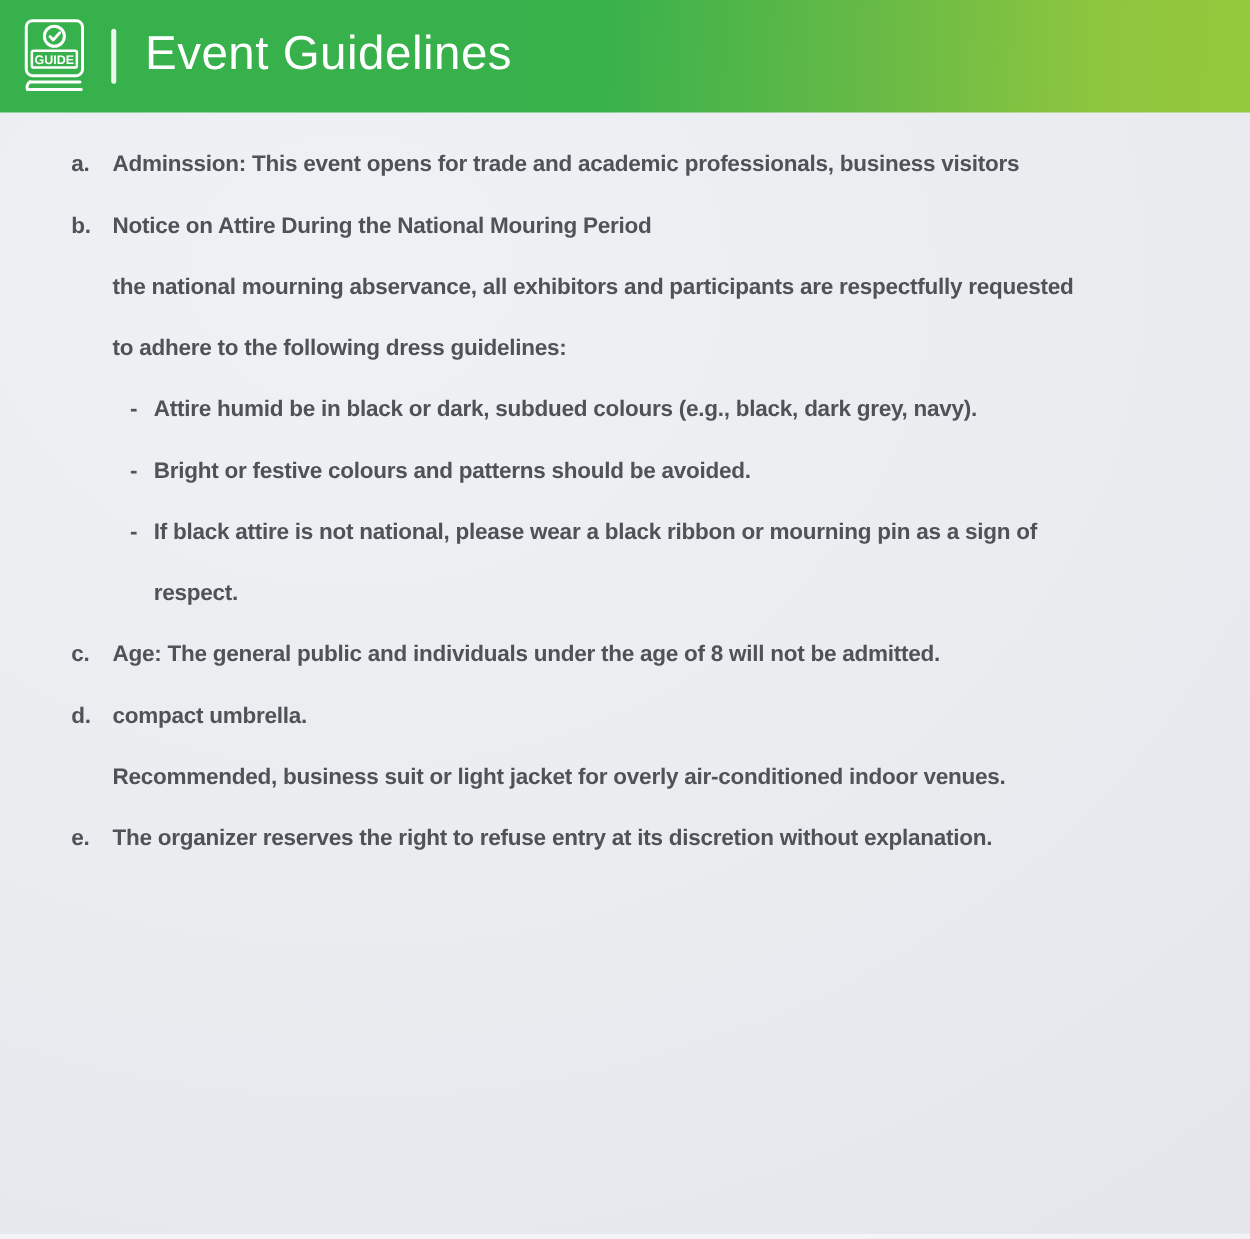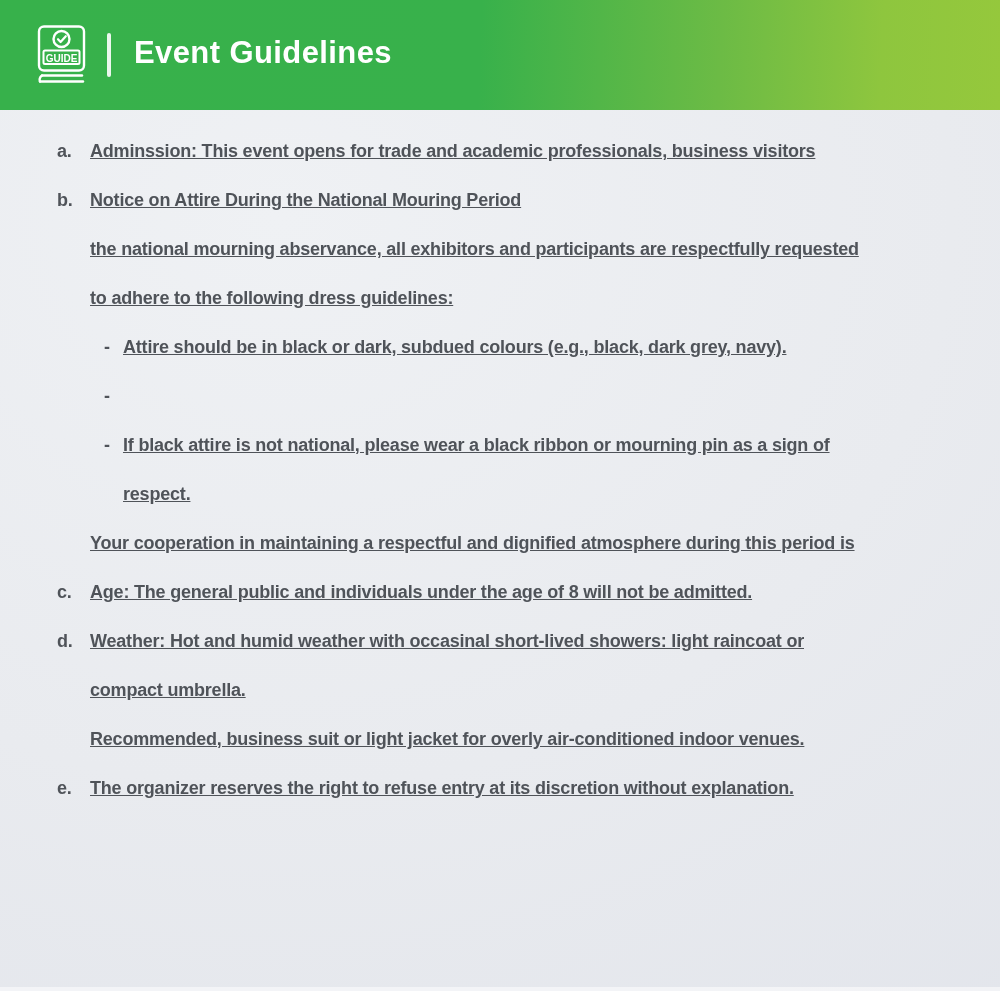--- a/index.html
+++ b/index.html
@@ -17,52 +17,51 @@
     content: "";
     position: absolute;
     left: 0; right: 0; bottom: 0;
     height: 4px;
     background: rgba(250, 250, 252, 0.65);
   }
 
   .header {
     display: flex;
     align-items: center;
-    height: 110px;
-    padding-left: 33px;
+    height: 90px;
+    padding-left: 15px;
     background: linear-gradient(92deg, #37b14b 0%, #38b14b 48%, #6cbb45 72%, #8ec63e 88%, #95c83c 100%);
   }
   .brand-icon { width: 58px; height: 62px; flex: 0 0 auto; }
   .header-divider {
     width: 4px;
     height: 44px;
     border-radius: 2px;
     background: rgba(255, 255, 255, 0.9);
     margin: 0 23px 0 16px;
   }
   .page-title {
     color: #ffffff;
-    font-size: 31px;
-    font-weight: 700;
+    font-size: 38px;
+    font-weight: 400;
     letter-spacing: 0.4px;
     padding-bottom: 4px;
   }
 
   .content {
     padding: 17px 30px 0 57px;
     color: #4f5359;
     font-weight: 700;
     font-size: 18px;
     letter-spacing: -0.2px;
   }
   .line {
     height: 49px;
     line-height: 49px;
     white-space: nowrap;
-    text-decoration: underline;
   }
   .item { position: relative; padding-left: 33px; }
   .marker {
     position: absolute;
     left: 0;
     top: 0;
     height: 49px;
     line-height: 49px;
     font-weight: 700;
   }
@@ -104,42 +103,41 @@
     </section>
 
     <section class="item">
       <span class="marker">b.</span>
       <div class="line">Notice on Attire During the National Mouring Period</div>
       <div class="line">the national mourning abservance, all exhibitors and participants are respectfully requested</div>
       <div class="line">to adhere to the following dress guidelines:</div>
 
       <div class="line bullet">
         <span class="dash">-</span>
-        <span>Attire should be in black or dark, subdued colours (e.g., black, dark grey, navy).</span>
+        <span>Attire humid be in black or dark, subdued colours (e.g., black, dark grey, navy).</span>
       </div>
       <div class="line bullet">
         <span class="dash">-</span>
+        <span>Bright or festive colours and patterns should be avoided.</span>
       </div>
       <div class="line bullet">
         <span class="dash">-</span>
         <span>If black attire is not national, please wear a black ribbon or mourning pin as a sign of</span>
       </div>
       <div class="line bullet-cont">respect.</div>
 
-      <div class="line">Your cooperation in maintaining a respectful and dignified atmosphere during this period is</div>
     </section>
 
     <section class="item">
       <span class="marker">c.</span>
       <div class="line">Age: The general public and individuals under the age of 8 will not be admitted.</div>
     </section>
 
     <section class="item">
       <span class="marker">d.</span>
-      <div class="line">Weather: Hot and humid weather with occasinal short-lived showers: light raincoat or</div>
       <div class="line">compact umbrella.</div>
       <div class="line">Recommended, business suit or light jacket for overly air-conditioned indoor venues.</div>
     </section>
 
     <section class="item">
       <span class="marker">e.</span>
       <div class="line">The organizer reserves the right to refuse entry at its discretion without explanation.</div>
     </section>
 
   </main>

